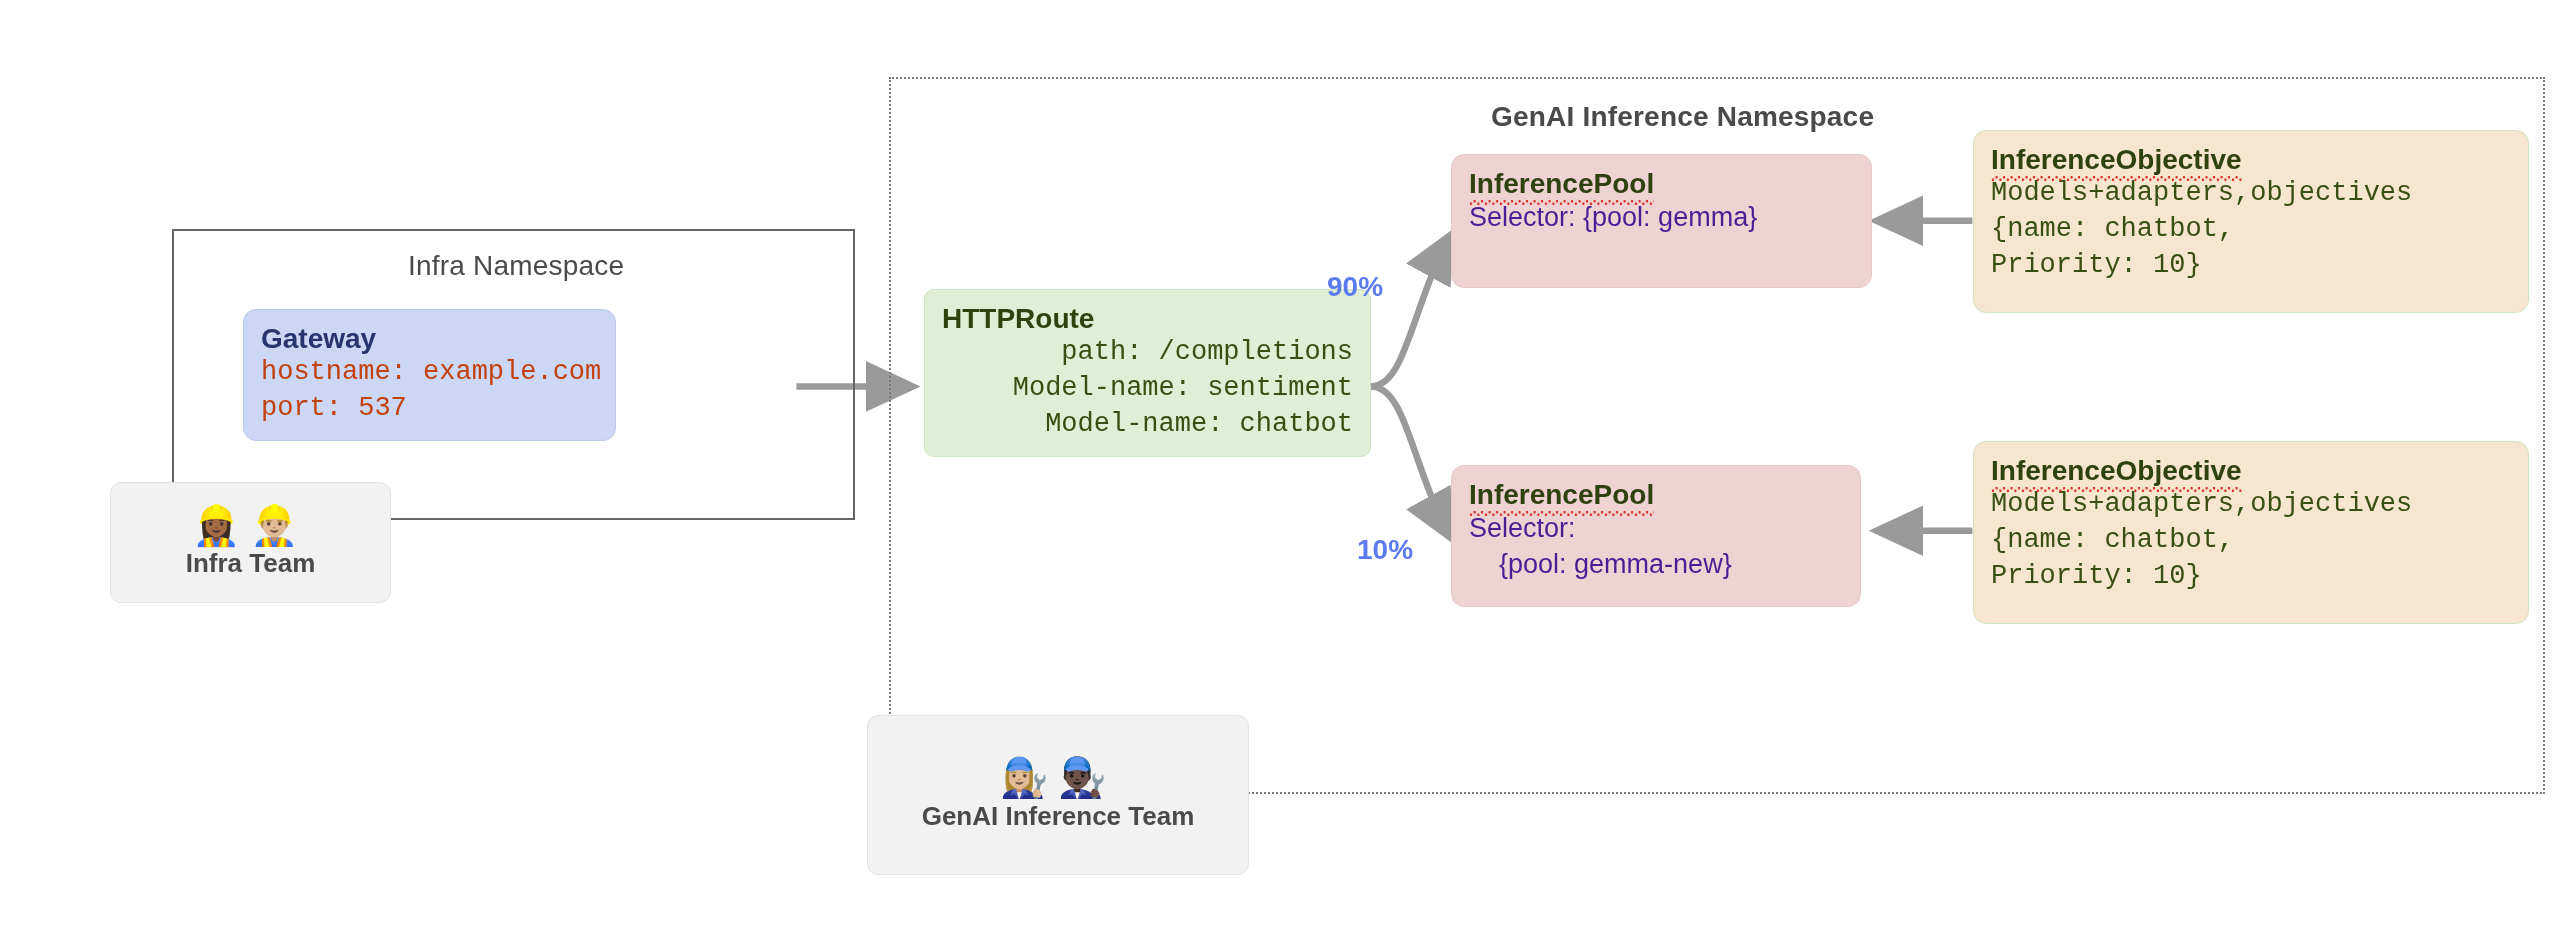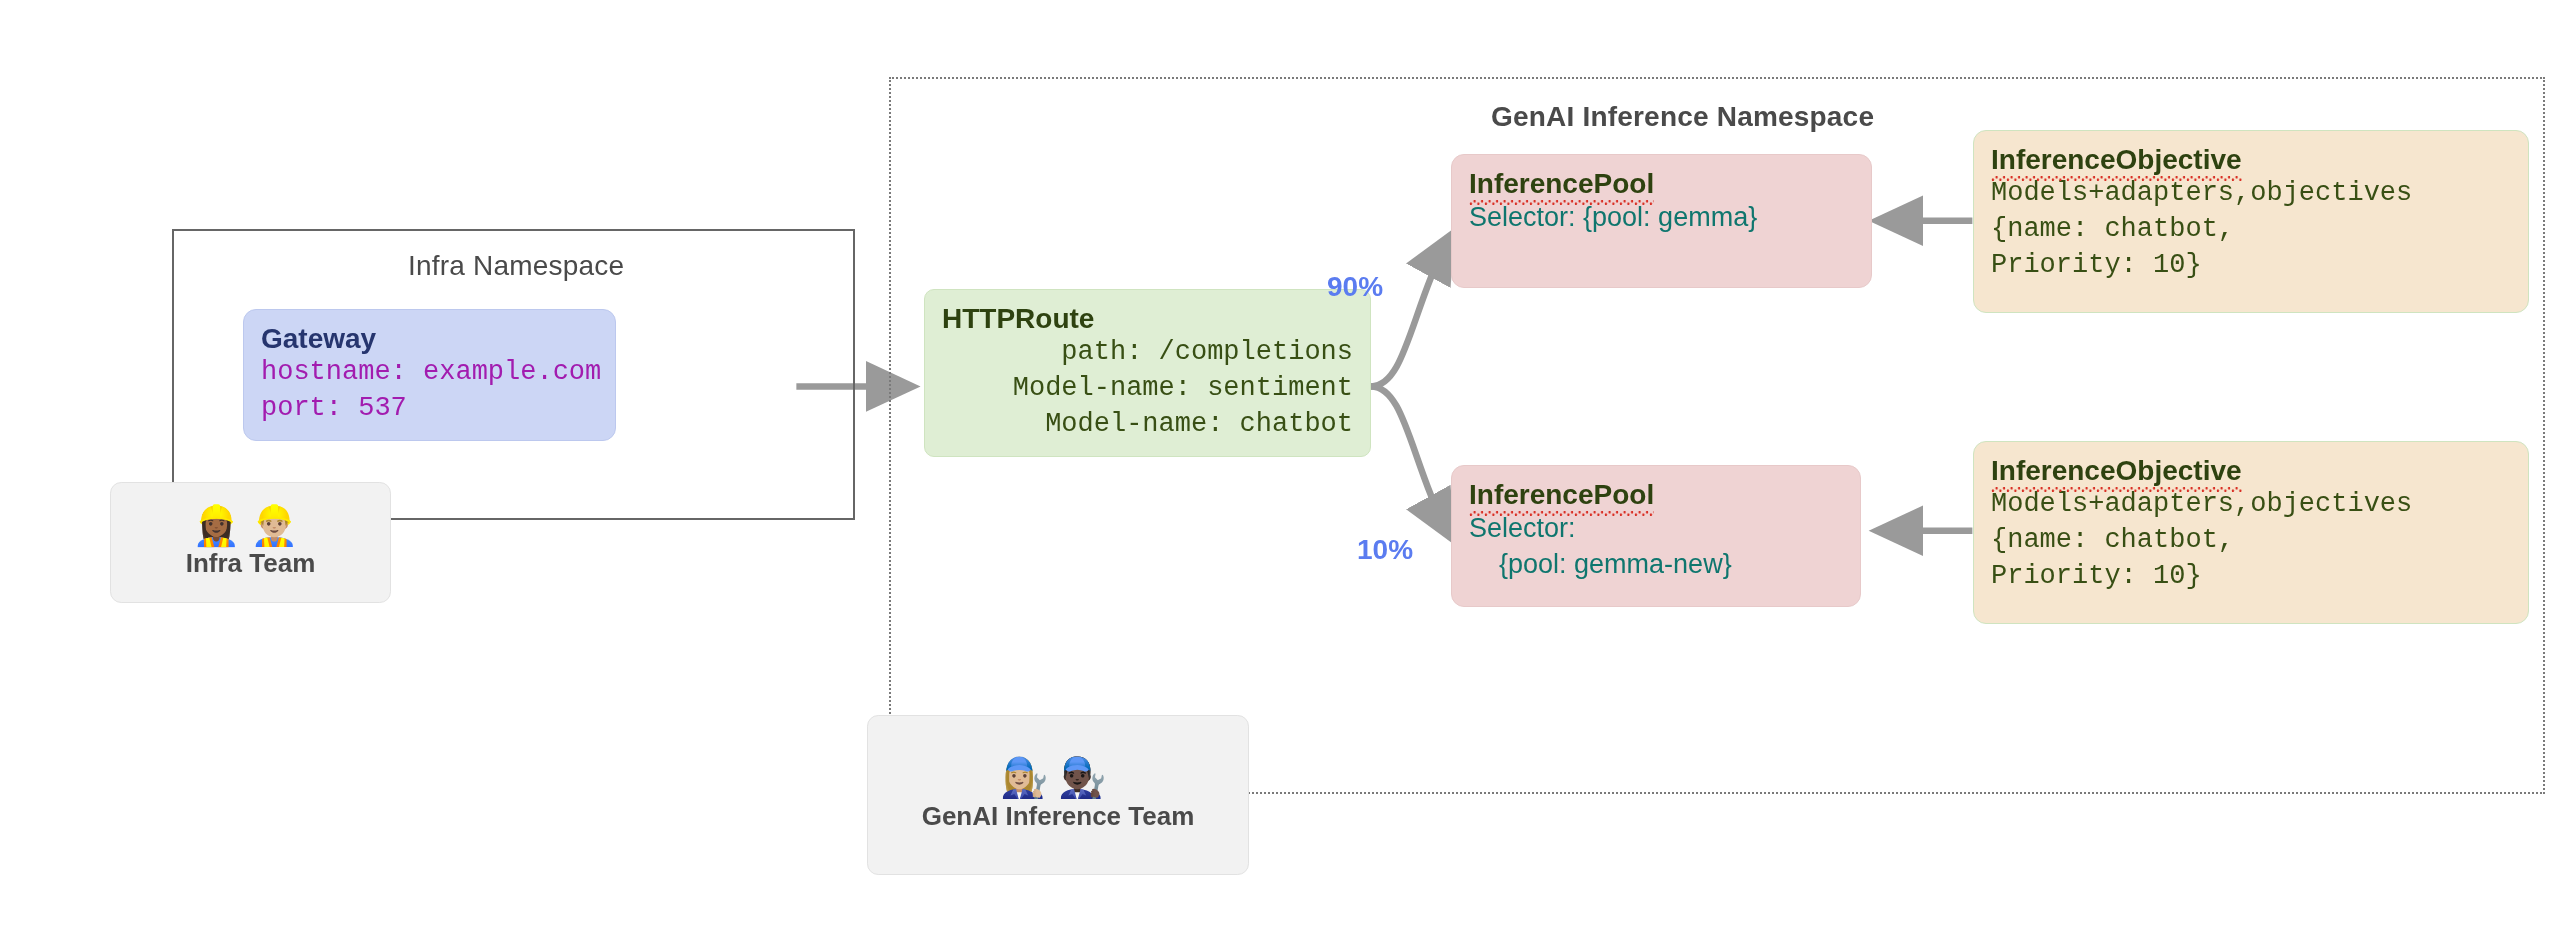--- a/index.html
+++ b/index.html
@@ -65,37 +65,37 @@
     line-height: 1.30;
     white-space: pre;
   }
 
   
   .card-gateway {
     background: #ccd6f5;
     border: 0.9px solid #bcc8ee;
   }
   .card-gateway .title { color: #26356e; }
-  .card-gateway .mono-line { color: #a21caf; }
+  .card-gateway .mono-line { color: #c2410c; }
 
   
   .card-httproute {
     background: #dfeed4;
     border: 0.9px solid #cfe4c0;
   }
   .card-httproute .title { color: #2e4210; }
   .card-httproute .mono-line { color: #384f14; text-align: right; }
 
   
   .card-pool {
     background: #efd3d3;
     border: 0.9px solid #e7c9c9;
   }
   .card-pool .title { color: #2e4210; }
-  .card-pool .sans-line { color: #0f766e; }
+  .card-pool .sans-line { color: #4c1d95; }
 
   
   .card-objective {
     background: #f6e6cf;
     border: 0.9px solid #cfe4c0;
   }
   .card-objective .title { color: #2e4210; }
   .card-objective .mono-line { color: #384f14; }
 
   

